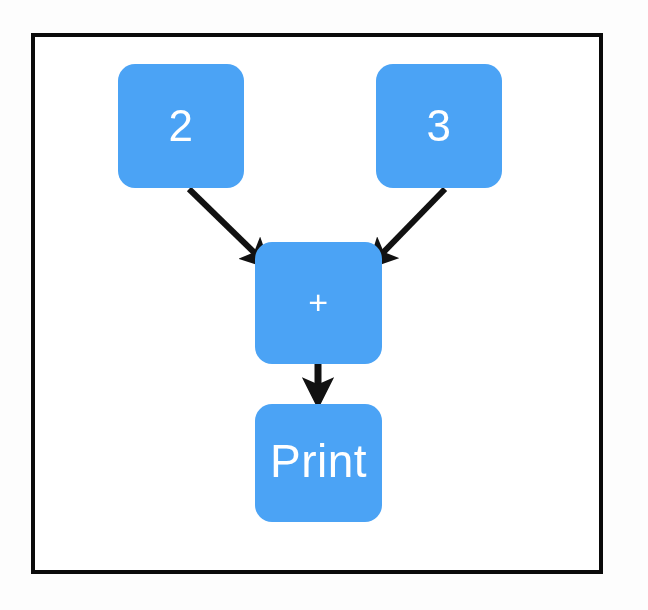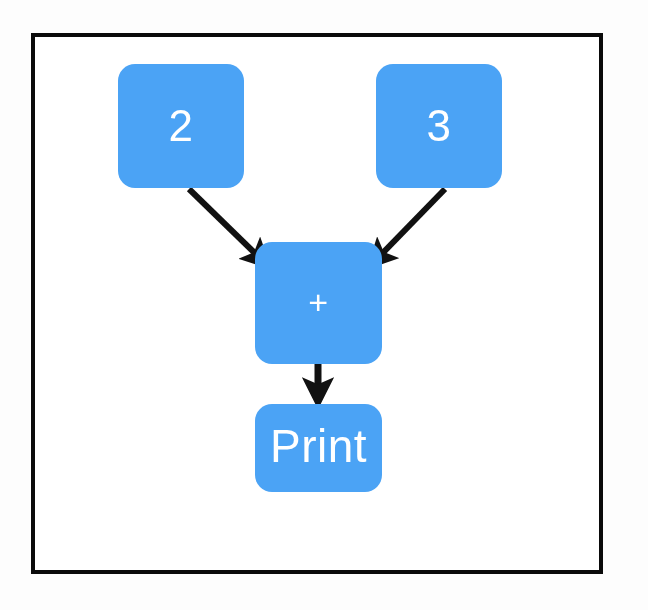--- a/index.html
+++ b/index.html
@@ -77,21 +77,21 @@
     top: 242px;
     width: 127px;
     height: 122px;
     font-size: 34px;
     font-weight: 400;
   }
   #node-print {
     left: 255px;
     top: 404px;
     width: 127px;
-    height: 88px;
+    height: 118px;
     font-size: 46px;
   }
   #node-plus .node-label {
     position: relative;
     top: -1px;
   }
   #node-print .node-label {
     position: relative;
     top: -2px;
   }

